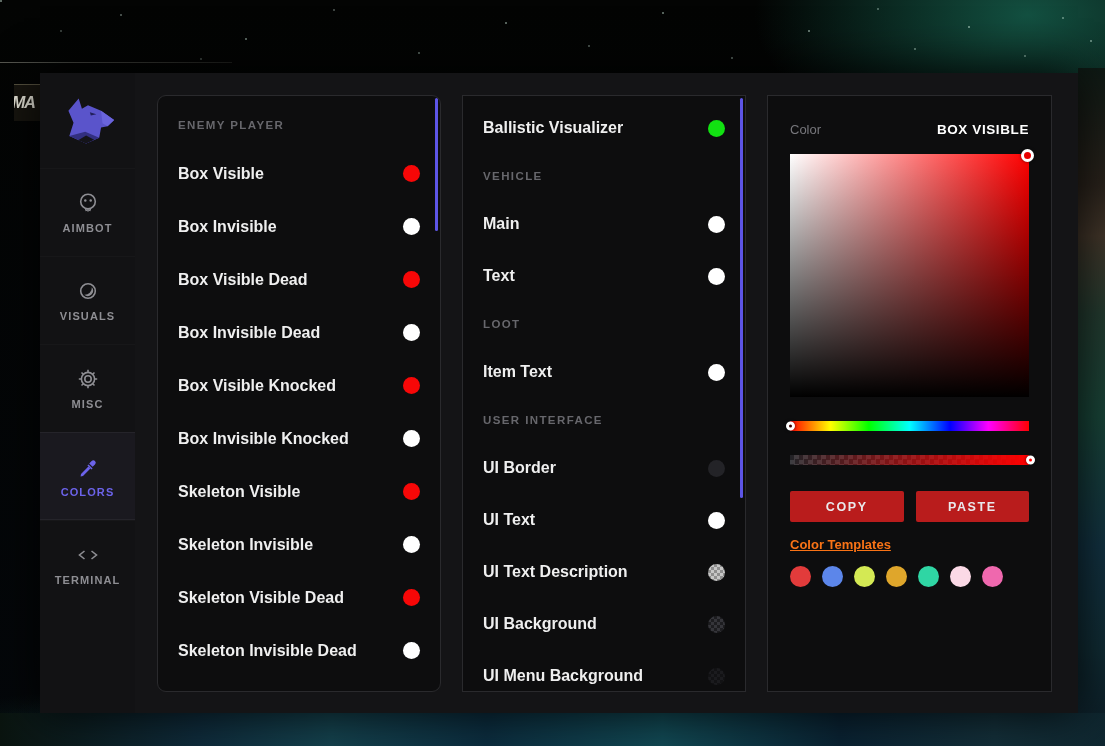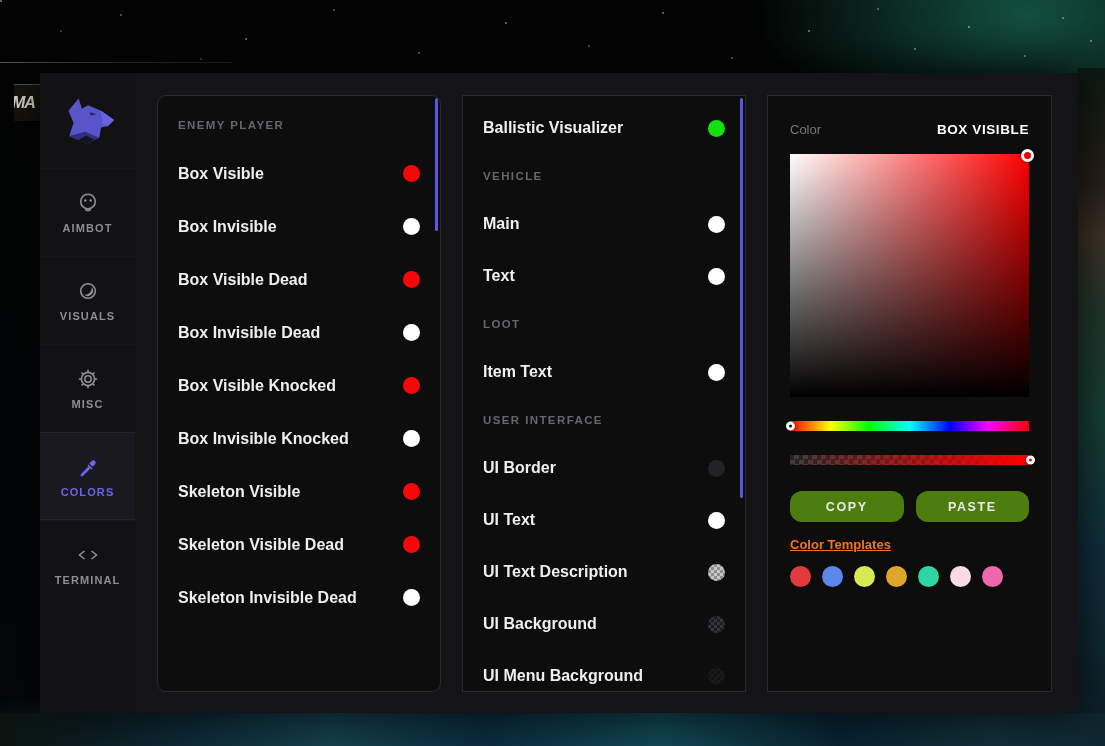--- a/index.html
+++ b/index.html
@@ -86,21 +86,21 @@
     border:3px solid #fff; background:#e80000; box-shadow:0 0 3px rgba(0,0,0,.6); cursor:pointer; }
   .track { position:relative; height:10px; margin-top:24px; }
   .hue-track { background:linear-gradient(to right,#f00,#ff0 17%,#0f0 33%,#0ff 50%,#00f 67%,#f0f 83%,#f00); }
   .alpha-track { background-image:linear-gradient(to right, rgba(255,0,0,0), rgba(255,0,0,1)),
     conic-gradient(#3d3d41 25%, #222226 0 50%, #3d3d41 0 75%, #222226 0); background-size:100% 100%, 9px 9px; }
   .track .handle { position:absolute; top:50%; width:9px; height:9px; border-radius:50%; border:3px solid #fff;
     box-shadow:0 0 3px rgba(0,0,0,.7); transform:translateY(-50%); cursor:pointer; }
   .hue-handle { left:-4px; background:#3a0000; }
   .alpha-handle { right:-6px; background:#f00; }
   .btn-row { display:flex; gap:12px; margin-top:26px; }
-  .btn { flex:1; height:31px; background:#4d7c0f; border:none; border-radius:12px; color:#e9e9ec;
+  .btn { flex:1; height:31px; background:#b91c1c; border:none; border-radius:2px; color:#e9e9ec;
     font-family:"Liberation Sans", sans-serif; font-size:12.5px; font-weight:bold; letter-spacing:1.6px; cursor:pointer; }
   .tpl-label { margin-top:15px; color:#f97316; font-size:13px; font-weight:bold;text-decoration:underline; }
   .swatches { display:flex; gap:11px; margin-top:14px; }
   .swatch { width:21px; height:21px; border-radius:50%; cursor:pointer; }
 </style>
 </head>
 <body>
 
 <div class="stars"></div>
 <div class="right-scene"></div>
@@ -198,20 +198,24 @@
           </div>
           <div class="row r-item">
             <span class="lbl">Box Invisible Knocked</span>
             <span class="dot" style="background: rgb(255, 255, 255);"></span>
           </div>
           <div class="row r-item">
             <span class="lbl">Skeleton Visible</span>
             <span class="dot" style="background: rgb(247, 7, 7);"></span>
           </div>
           <div class="row r-item">
+            <span class="lbl">Skeleton Invisible</span>
+            <span class="dot" style="background: rgb(255, 255, 255);"></span>
+          </div>
+          <div class="row r-item">
             <span class="lbl">Skeleton Visible Dead</span>
             <span class="dot" style="background: rgb(247, 7, 7);"></span>
           </div>
           <div class="row r-item">
             <span class="lbl">Skeleton Invisible Dead</span>
             <span class="dot" style="background: rgb(255, 255, 255);"></span>
           </div>
         </div>
       <div class="scroll-thumb"></div>
     </section>

